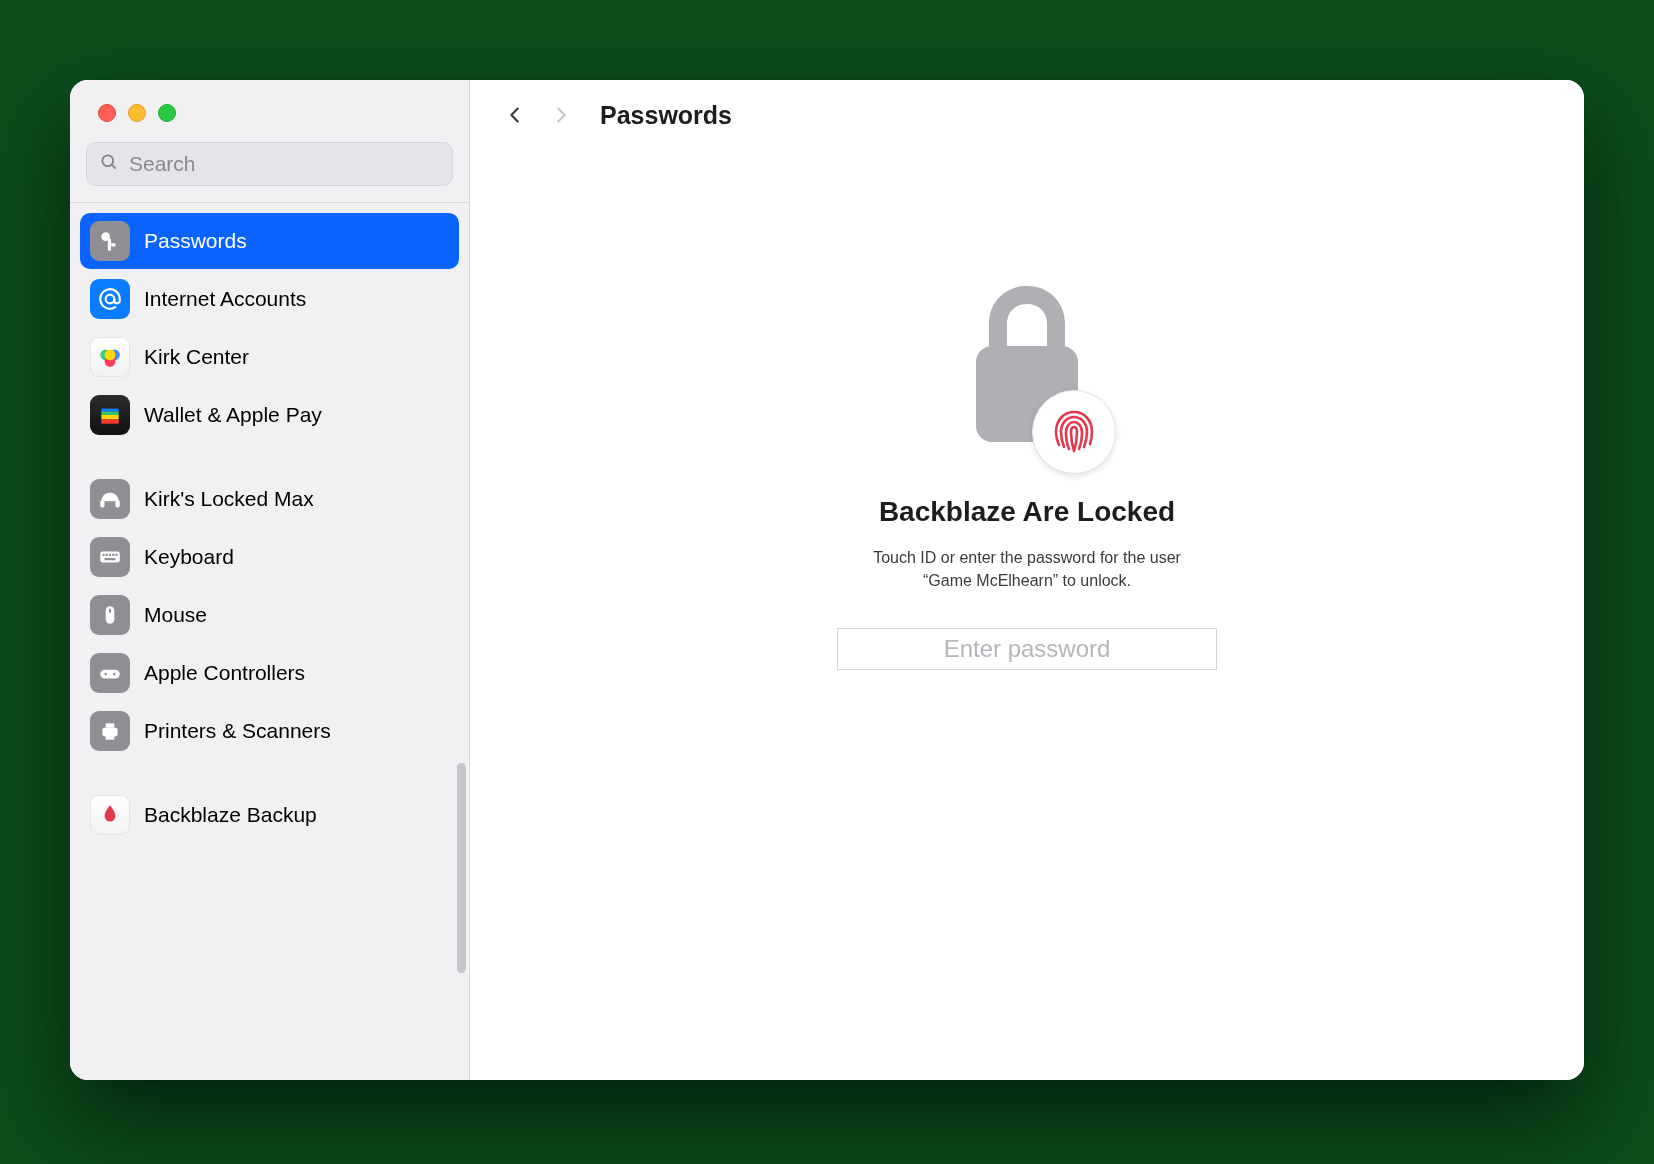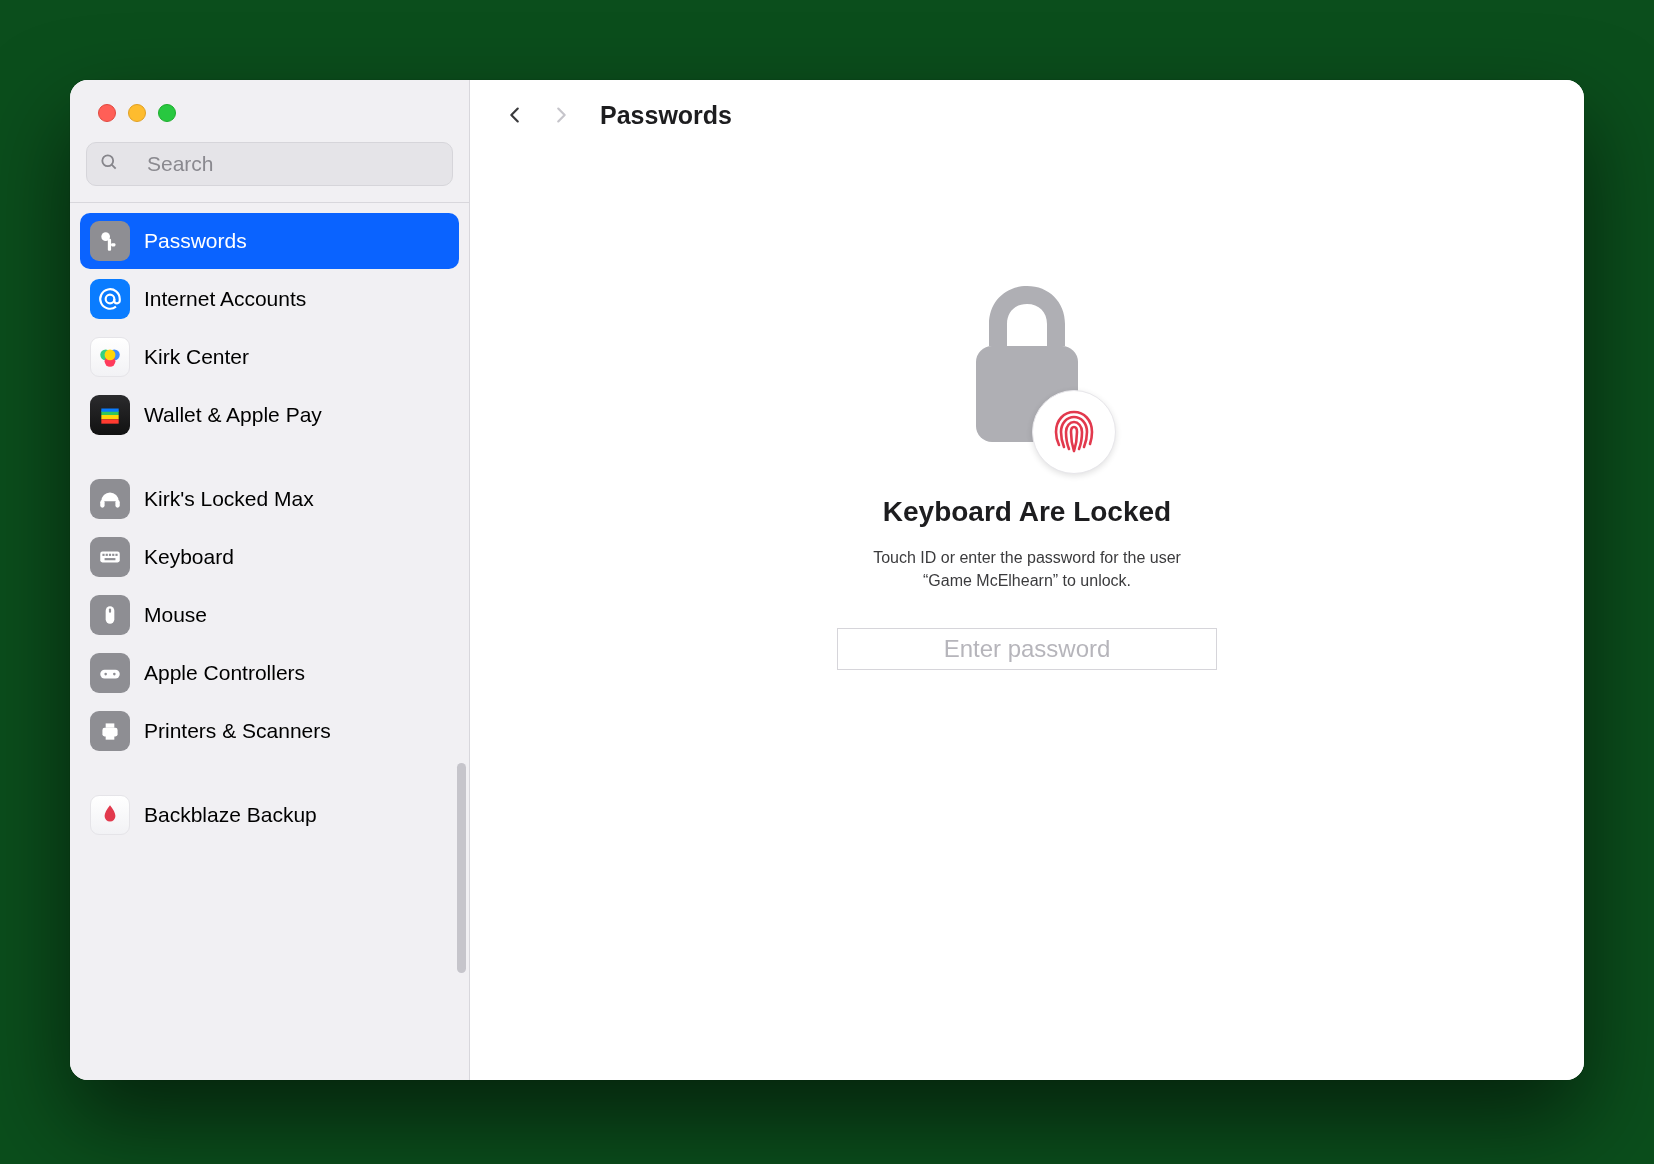--- a/index.html
+++ b/index.html
@@ -43,21 +43,21 @@
   .search-wrap { padding: 20px 16px 14px 16px; }
   .search-field {
     display: flex;
     align-items: center;
     background: #E5E4E8;
     border: 1px solid #D6D5DA;
     border-radius: 10px;
     height: 44px;
     padding: 0 12px;
     color: #86858B;
-    gap: 28px;
+    gap: 10px;
   }
   .search-field svg { flex: 0 0 auto; }
   .search-input {
     flex: 1;
     background: transparent;
     border: none;
     outline: none;
     font-size: 21px;
     color: #2b2b2d;
   }
@@ -338,21 +338,21 @@
           <span class="touchid">
             <svg width="54" height="54" viewBox="0 0 54 54" fill="none" stroke="#E2394D" stroke-width="2.6" stroke-linecap="round">
               <path d="M12 40c-2-4-3-8-3-13C9 15 17 7 27 7s18 8 18 20c0 5-1 9-2 12"></path>
               <path d="M17 42c-2-5-3-9-3-15 0-9 6-15 13-15s13 6 13 15c0 5-1 10-3 15"></path>
               <path d="M22 44c-2-5-3-10-3-17 0-6 4-10 8-10s8 4 8 10c0 7-1 12-3 17"></path>
               <path d="M27 46c-2-6-3-12-3-19 0-3 1-5 3-5s3 2 3 5c0 7-1 13-3 19"></path>
             </svg>
           </span>
         </div>
 
-        <div class="locked-title">Keyboard Are Locked</div>
+        <div class="locked-title">Backblaze Are Locked</div>
         <div class="locked-sub">
           <span>Touch ID or enter the password for the user</span><br>
           <span>“Game McElhearn” to unlock.</span>
         </div>
 
         <div class="password-box">
           <input type="password" class="password-input" placeholder="Enter password" style="">
         </div>
       </div>
     </div>

